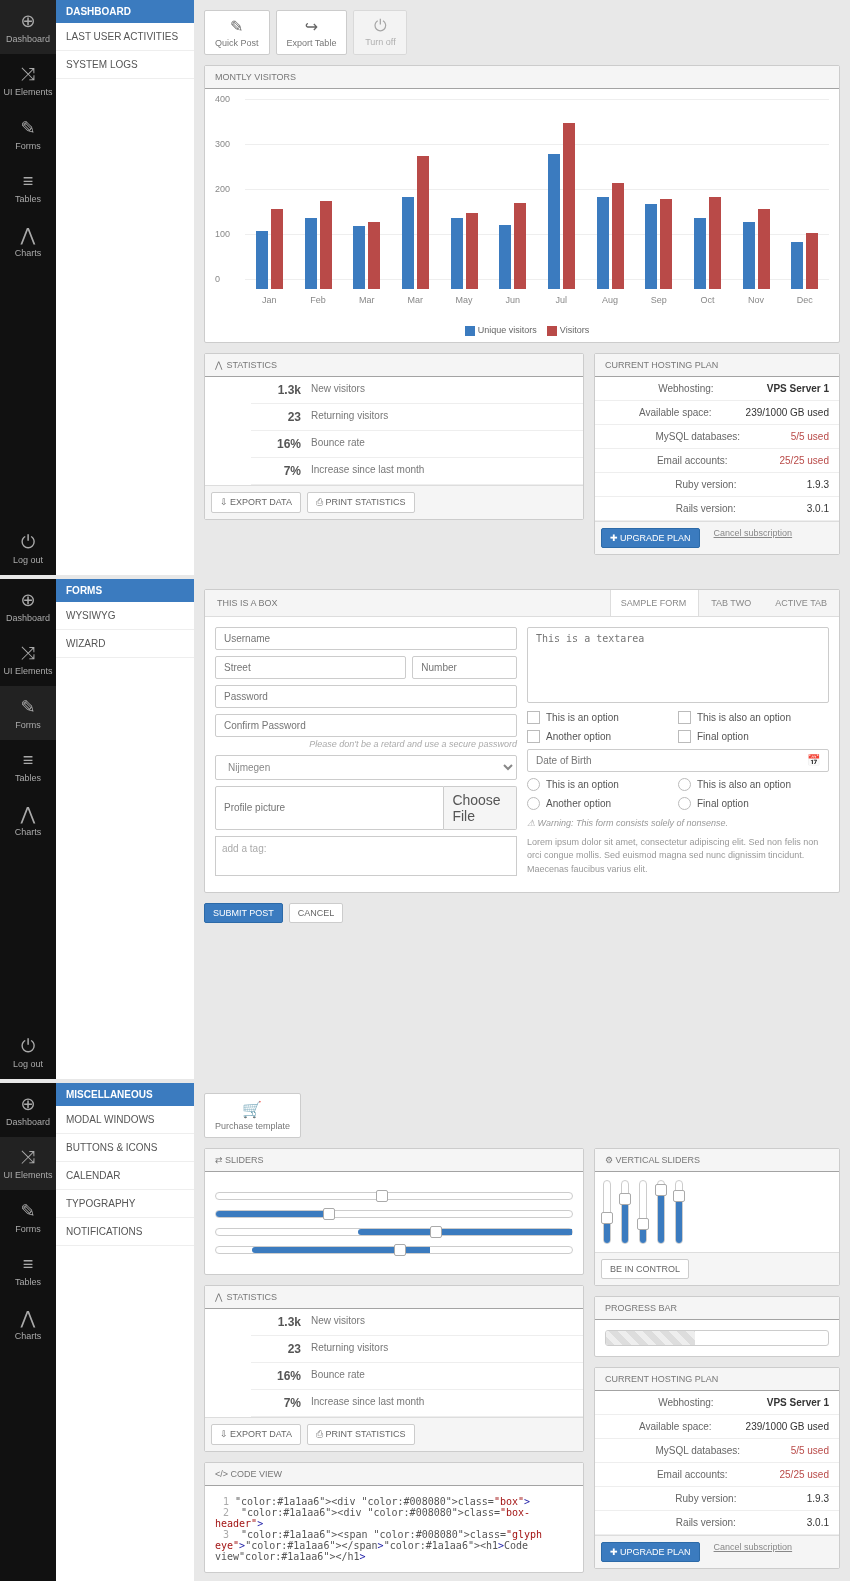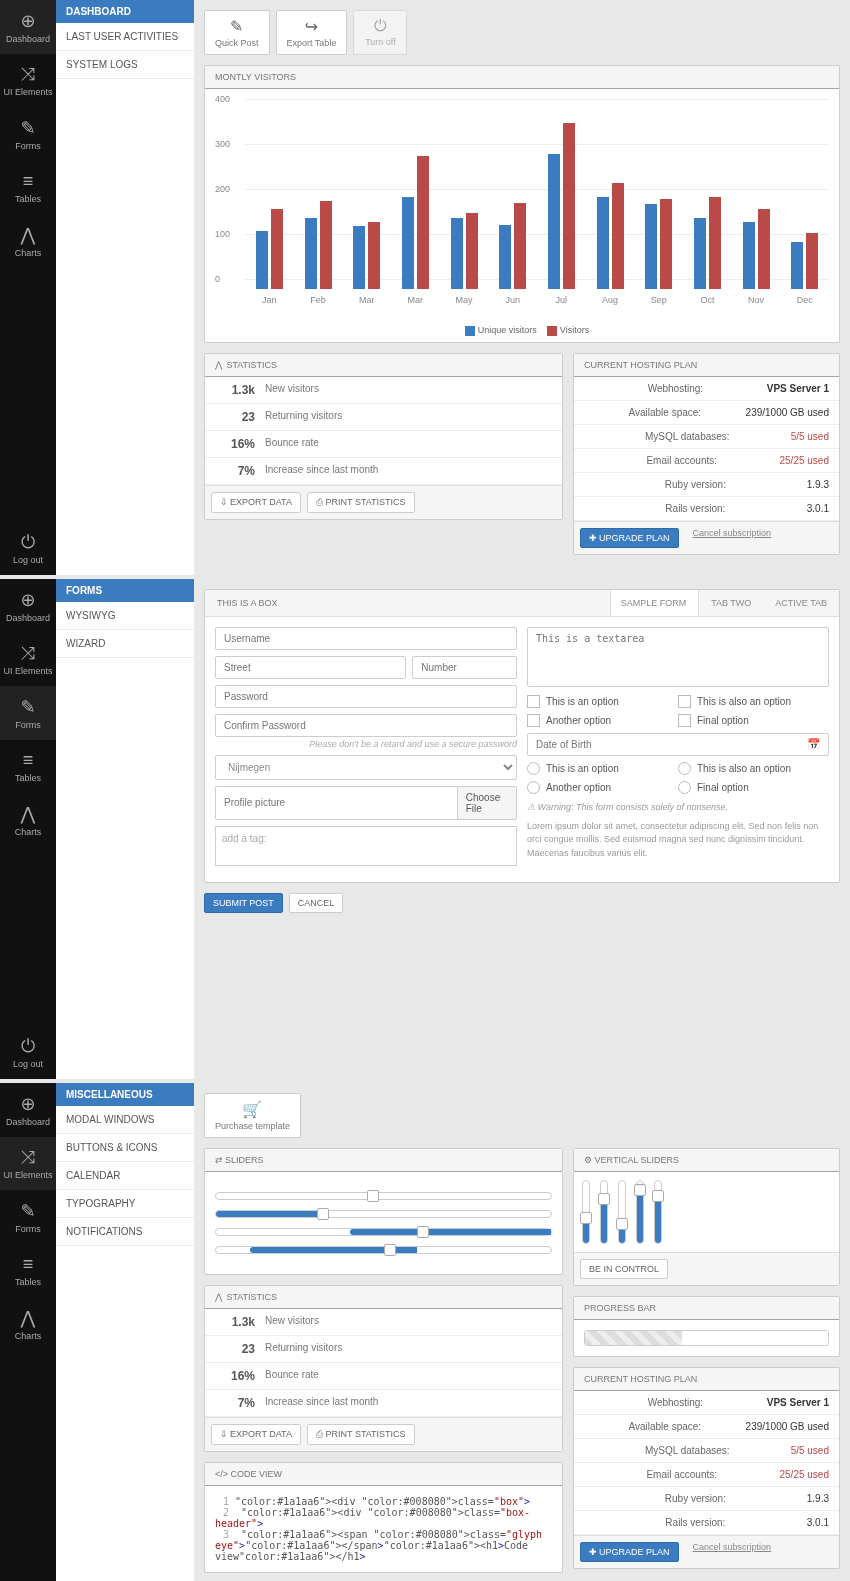--- a/index.html
+++ b/index.html
@@ -14,61 +14,61 @@
 .submenu .head { background: #3b7bbf; color: #fff; padding: 6px 10px; font-size: 10px; font-weight: bold; }
 .submenu .mi { padding: 8px 10px; font-size: 10px; color: #555; border-bottom: 1px solid #eee; cursor: pointer; }
 .content { flex: 1; padding: 10px; }
 .section { min-height: 500px; margin-bottom: 4px; }
 .toolbar { display: flex; gap: 6px; margin-bottom: 10px; }
 .tbtn { background: #fff; border: 1px solid #ccc; padding: 6px 10px; text-align: center; font-size: 9px; color: #777; cursor: pointer; border-radius: 2px; min-width: 54px; }
 .tbtn .ic { font-size: 16px; display: block; margin-bottom: 2px; color: #666; }
 .tbtn.dis { opacity: .5; }
 .row { display: flex; gap: 10px; }
 .col1 { flex: 1; }
-.col2 { width: 267px; }
+.col2 { width: 246px; }
 .box { background: #fff; border: 1px solid #ccc; margin-bottom: 10px; border-radius: 2px; }
 .box-h { background: #f5f5f5; border-bottom: 1px solid #a3a3a3; padding: 6px 10px; font-size: 9px; color: #777; display: flex; align-items: center; gap: 4px; }
 .box-b { padding: 10px; }
 .box-f { background: #f5f5f5; border-top: 1px solid #ddd; padding: 6px; display: flex; gap: 6px; }
 .btn { background: #fff; border: 1px solid #ccc; padding: 4px 8px; font-size: 9px; cursor: pointer; border-radius: 2px; color: #666; }
 .btn.pri { background: #3b7bbf; color: #fff; border-color: #2c6aa8; }
 .chart { height: 210px; position: relative; padding-left: 30px; }
 .chart .ylab { position: absolute; left: 0; font-size: 9px; color: #888; }
 .chart .grid { position: absolute; left: 30px; right: 0; border-top: 1px solid #eee; }
 .chart .bars { position: absolute; bottom: 20px; left: 30px; right: 0; height: 180px; display: flex; }
 .chart .bg { flex: 1; display: flex; align-items: flex-end; justify-content: center; gap: 3px; position: relative; }
 .chart .bar { width: 12px; }
 .chart .bar.a { background: #3b7bbf; }
 .chart .bar.b { background: #b94a48; }
 .chart .xl { position: absolute; bottom: -16px; font-size: 9px; color: #888; width: 100%; text-align: center; }
 .legend { text-align: center; font-size: 9px; color: #666; padding: 6px; }
 .legend .sw { display: inline-block; width: 10px; height: 10px; margin: 0 3px 0 10px; vertical-align: middle; }
-.stats-row { display: flex; border-bottom: 1px solid #eee; padding: 6px 10px; }
+.stats-row { display: flex; border-bottom: 1px solid #eee; padding: 6px 10px; margin-left: 46px; }
 .stats-row .v { width: 50px; text-align: right; font-weight: bold; font-size: 12px; padding-right: 10px; }
 .stats-row .l { flex: 1; font-size: 10px; color: #777; }
 .tbl-row { display: flex; border-bottom: 1px solid #eee; padding: 6px 10px; font-size: 10px; text-align: center; }
 .tbl-row .k { flex: 1; color: #666; }
 .tbl-row .va { color: #333; }
 .tbl-row .va.red { color: #b94a48; }
 .link { color: #888; font-size: 9px; text-decoration: underline; cursor: pointer; margin-left: 8px; }
 .tabs { display: flex; justify-content: space-between; background: #f5f5f5; border-bottom: 1px solid #ddd; }
 .tabs .ttl { padding: 8px 12px; font-size: 9px; color: #777; }
 .tabs .tg { display: flex; }
 .tabs .tab { padding: 8px 12px; font-size: 9px; color: #888; cursor: pointer; }
 .tabs .tab.act { background: #fff; border-left: 1px solid #ddd; border-right: 1px solid #ddd; padding-left: 10px; }
 .form-row { margin-bottom: 6px; }
 .inp, .sel, .ta { width: 100%; border: 1px solid #ccc; padding: 5px 8px; font-size: 10px; color: #888; border-radius: 2px; background: #fff; }
-.ta { height: 60px; resize: none; }
+.ta { height: 76px; resize: none; }
 .split { display: flex; gap: 6px; }
 .split .inp:first-child { flex: 2; }
 .split .inp:last-child { flex: 1; }
 .help { font-size: 9px; color: #aaa; text-align: right; font-style: italic; margin-top: 2px; }
 .filebox { display: flex; }
 .filebox .inp { border-radius: 2px 0 0 2px; }
-.filebox .fb { border: 1px solid #ccc; border-left: 0; padding: 5px 8px; font-size: 10px; background: #f5f5f5; border-radius: 0 2px 2px 0; cursor: pointer; }
+.filebox .fb { border: 1px solid #ccc; border-left: 0; padding: 5px 8px; font-size: 14px; background: #f5f5f5; border-radius: 0 2px 2px 0; cursor: pointer; }
 .tagbox { border: 1px solid #ccc; padding: 6px; min-height: 40px; font-size: 10px; color: #aaa; }
 .optrow { display: flex; margin-bottom: 6px; }
 .optcol { flex: 1; display: flex; align-items: center; gap: 6px; font-size: 10px; }
 .cb, .rb { width: 13px; height: 13px; border: 1px solid #bbb; display: inline-block; }
 .rb { border-radius: 50%; }
 .warn { font-size: 9px; color: #999; font-style: italic; margin: 8px 0; }
 .para { font-size: 9px; color: #999; line-height: 1.5; }
 .slider { height: 8px; background: #fff; border: 1px solid #ccc; border-radius: 4px; position: relative; margin: 10px 0; }
 .slider .fill { height: 100%; background: #3b7bbf; border-radius: 3px 0 0 3px; }
 .slider .hnd { width: 12px; height: 12px; background: #fff; border: 1px solid #aaa; border-radius: 2px; position: absolute; top: -3px; }

